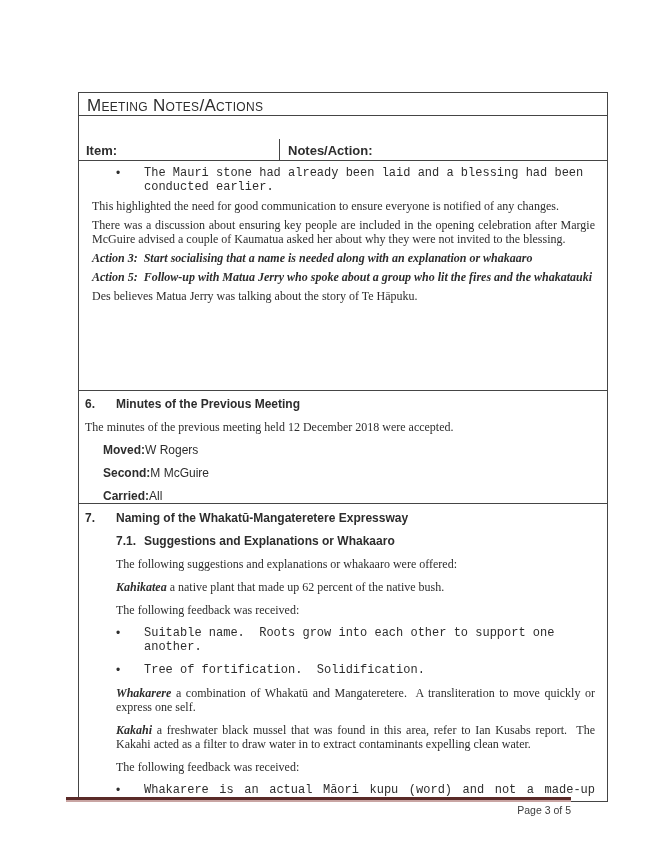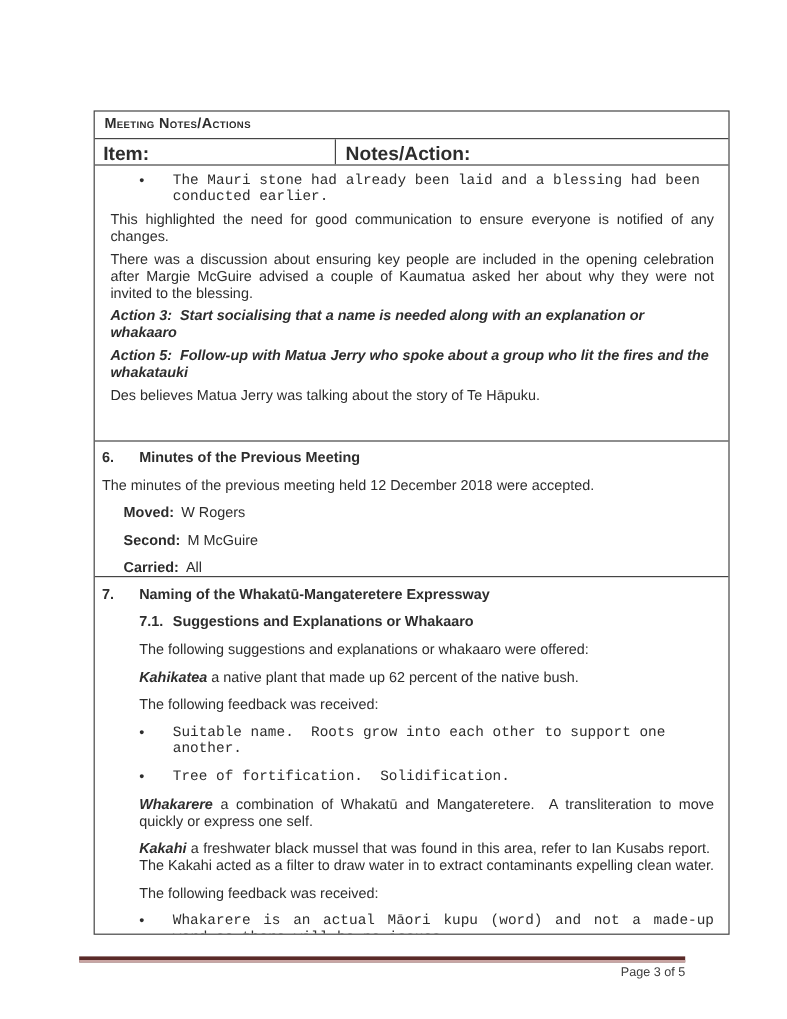--- a/index.html
+++ b/index.html
@@ -22,53 +22,53 @@
   }
   .row {
     box-sizing: border-box;
     border-bottom: 1px solid #454545;
     overflow: hidden;
   }
   .row:last-child { border-bottom: none; }
   .t-header {
     height: 23px;
     padding: 3px 8px 0 8px;
-    font-weight: bold;
+    font-weight: normal;
     font-variant: small-caps;
-    font-size: 12px;
+    font-size: 17px;
     letter-spacing: 0.3px;
   }
-  .t-cols { height: 22px; display: flex; font-weight: bold; font-size: 16px; }
+  .t-cols { height: 22px; display: flex; font-weight: bold; font-size: 13px; margin-top: 23px; }
   .col-item {
     width: 201px;
     box-sizing: border-box;
     border-right: 1px solid #454545;
     padding: 4px 6px 0 7px;
   }
   .col-notes { flex: 1; padding: 4px 6px 0 8px; }
   .t-notes { height: 230px; padding: 5px 12px 0 13px; }
   .t-sec6  { height: 113px; padding: 6px 12px 0 6px; }
   .t-sec7  { height: 297px; padding: 7px 12px 0 6px; }
-  p { margin: 0 0 5px 0; font-size: 12px; line-height: 14px; }
+  p { margin: 0 0 5px 0; font-size: 12px; line-height: 14px; font-family: Liberation Serif, serif; }
   .t-sec6 p, .t-sec7 p { margin-bottom: 9px; }
   .j { text-align: justify; }
   .bi { font-weight: bold; font-style: italic; }
   .bullet { display: flex; margin: 0 0 5px 0; font-size: 12px; line-height: 14px; }
   .t-notes .bullet { padding-left: 24px; }
   .t-sec7 .bullet { margin-left: 31px; margin-bottom: 9px; }
   .bullet .dot { width: 28px; flex: none; }
   .bullet .btext { flex: 1; font-family: Liberation Mono, monospace; }
   .sec-heading { display: flex; font-weight: bold; font-size: 12px; line-height: 14px; margin: 0 0 9px 0; }
   .sec-heading .num { width: 31px; flex: none; }
   .sub-heading { margin-left: 31px; }
   .sub-heading .num { width: 28px; }
   .t-sec7 .body-indent { margin-left: 31px; }
   .kv { margin: 0 0 9px 0; font-size: 12px; line-height: 14px; }
   .kv .label { font-weight: bold; margin-left: 18px; }
-  .kv .value { margin-left: 6px; }
+  .kv .value { }
   .footer { position: absolute; left: 66px; top: 797px; width: 505px; }
   .footer-rule { height: 3px; background: #5a2a28; border-bottom: 2px solid #c9a5a3; }
   .page-number { text-align: right; font-size: 10.5px; line-height: 12px; margin-top: 2px; color: #3c3c3c; }
 </style>
 </head>
 <body>
 
 <div class="page">
 
   <div class="meeting-table">

